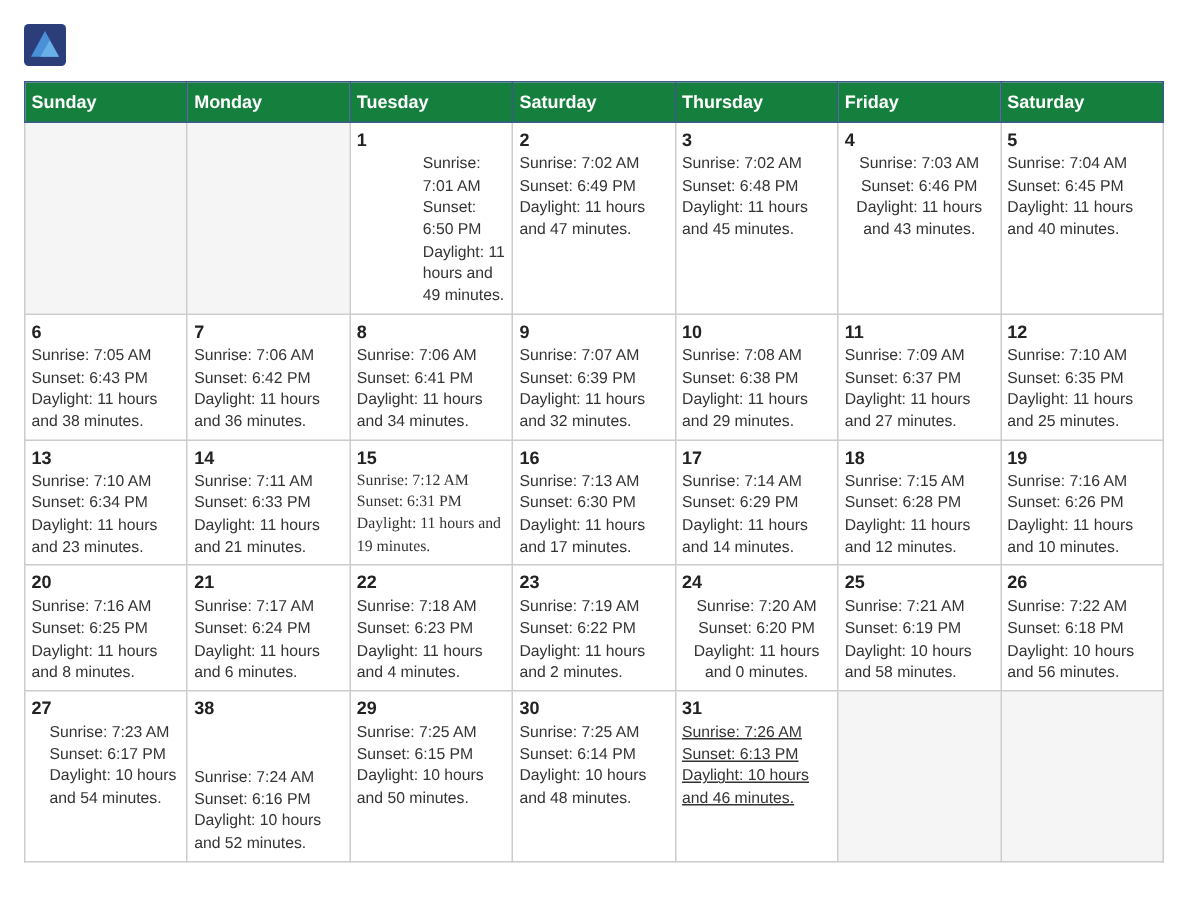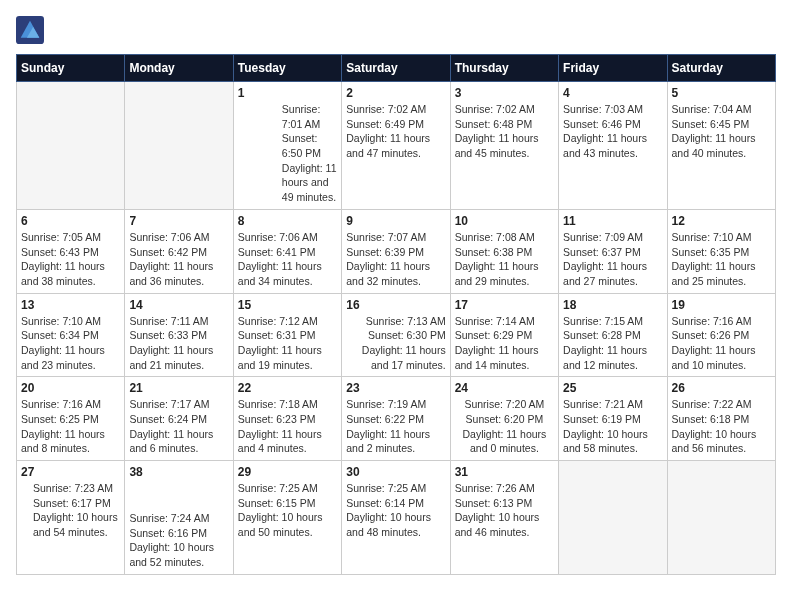--- a/index.html
+++ b/index.html
@@ -45,21 +45,21 @@
     .location {
       font-size: 15px;
       color: #444;
     }
     .calendar {
       width: 100%;
       border-collapse: collapse;
       font-size: 11px;
     }
     .calendar th {
-      background: #0f172a;
+      background: #15803d;
       color: #fff;
       padding: 6px 4px;
       text-align: left;
       font-size: 12px;
       border: 1px solid #3a5a8a;
     }
     .calendar td {
       border: 1px solid #ccc;
       vertical-align: top;
       padding: 4px;
@@ -134,21 +134,21 @@
 Daylight: 11 hours and 47 minutes.</div>
         </td>
         <td>
           <div class="day-num">3</div>
           <div class="cell-text" style="white-space: pre-line;">Sunrise: 7:02 AM
 Sunset: 6:48 PM
 Daylight: 11 hours and 45 minutes.</div>
         </td>
         <td>
           <div class="day-num">4</div>
-          <div class="cell-text" style="white-space: pre-line;">Sunrise: 7:03 AM
+          <div class="cell-text" style="white-space: pre-line; text-align: center;">Sunrise: 7:03 AM
 Sunset: 6:46 PM
 Daylight: 11 hours and 43 minutes.</div>
         </td>
         <td>
           <div class="day-num">5</div>
           <div class="cell-text" style="white-space: pre-line;">Sunrise: 7:04 AM
 Sunset: 6:45 PM
 Daylight: 11 hours and 40 minutes.</div>
         </td>
       </tr>
@@ -204,27 +204,27 @@
 Daylight: 11 hours and 23 minutes.</div>
         </td>
         <td>
           <div class="day-num">14</div>
           <div class="cell-text" style="white-space: pre-line;">Sunrise: 7:11 AM
 Sunset: 6:33 PM
 Daylight: 11 hours and 21 minutes.</div>
         </td>
         <td>
           <div class="day-num">15</div>
-          <div class="cell-text" style="white-space: pre-line;">Sunrise: 7:12 AM
+          <div class="cell-text" style="white-space: pre-line; font-family: Liberation Serif, serif;">Sunrise: 7:12 AM
 Sunset: 6:31 PM
 Daylight: 11 hours and 19 minutes.</div>
         </td>
         <td>
           <div class="day-num">16</div>
-          <div class="cell-text" style="white-space: pre-line; text-align: right;">Sunrise: 7:13 AM
+          <div class="cell-text" style="white-space: pre-line;">Sunrise: 7:13 AM
 Sunset: 6:30 PM
 Daylight: 11 hours and 17 minutes.</div>
         </td>
         <td>
           <div class="day-num">17</div>
           <div class="cell-text" style="white-space: pre-line;">Sunrise: 7:14 AM
 Sunset: 6:29 PM
 Daylight: 11 hours and 14 minutes.</div>
         </td>
         <td>
@@ -304,21 +304,21 @@
 Daylight: 10 hours and 50 minutes.</div>
         </td>
         <td>
           <div class="day-num">30</div>
           <div class="cell-text" style="white-space: pre-line;">Sunrise: 7:25 AM
 Sunset: 6:14 PM
 Daylight: 10 hours and 48 minutes.</div>
         </td>
         <td>
           <div class="day-num">31</div>
-          <div class="cell-text" style="white-space: pre-line;">Sunrise: 7:26 AM
+          <div class="cell-text" style="white-space: pre-line; text-decoration: underline;">Sunrise: 7:26 AM
 Sunset: 6:13 PM
 Daylight: 10 hours and 46 minutes.</div>
         </td>
         <td class="empty"></td>
         <td class="empty"></td>
       </tr>
     </tbody>
 </table>
 
 </body></html>

